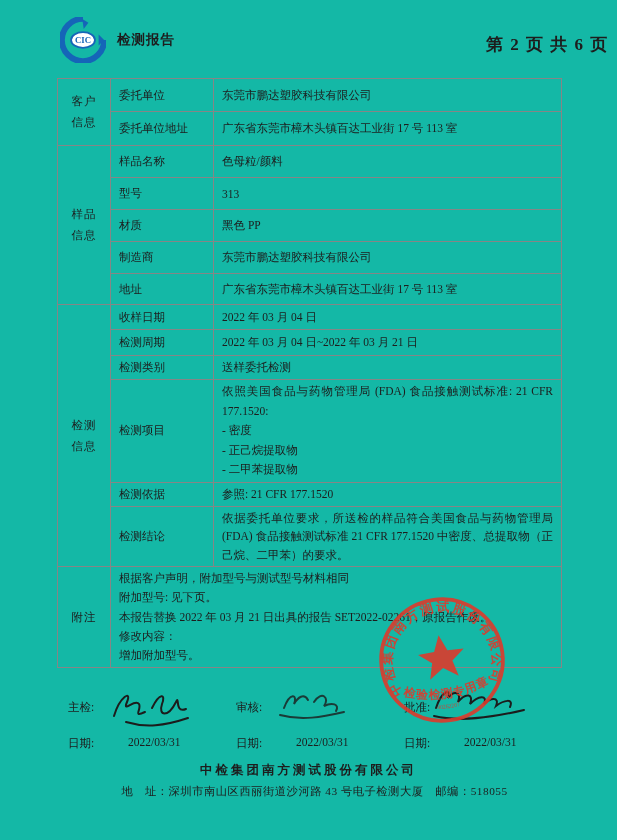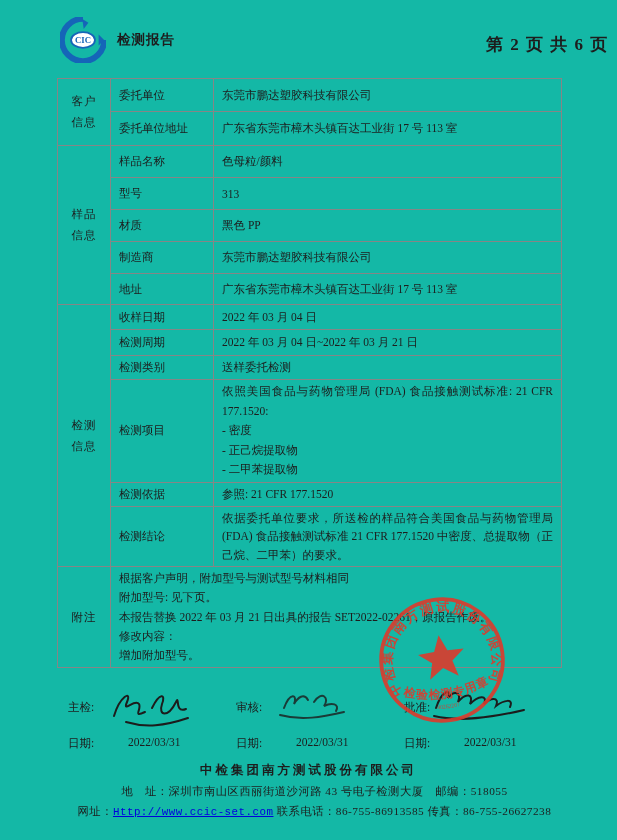--- a/index.html
+++ b/index.html
@@ -191,18 +191,15 @@
       <textPath href="#arcMid" startOffset="50%" text-anchor="middle" textLength="138">检验检测专用章</textPath>
     </text>
     <text font-size="9" fill="#dd3a2c" font-family="Liberation Serif, serif">
       <textPath href="#arcBot" startOffset="50%" text-anchor="middle">40262207</textPath>
     </text>
   </svg>
 
   <div class="footer">
     <div class="f-company">中检集团南方测试股份有限公司</div>
     <div class="f-line">地　址：深圳市南山区西丽街道沙河路 43 号电子检测大厦　邮编：518055</div>
-    <div class="f-line">
-      <span>网址：</span><a class="f-url" href="#">Http://www.ccic-set.com</a><span> 联系电话：86-755-86913585 传真：86-755-26627238</span>
-    </div>
   </div>
 
 </div>
 
 </body></html>

